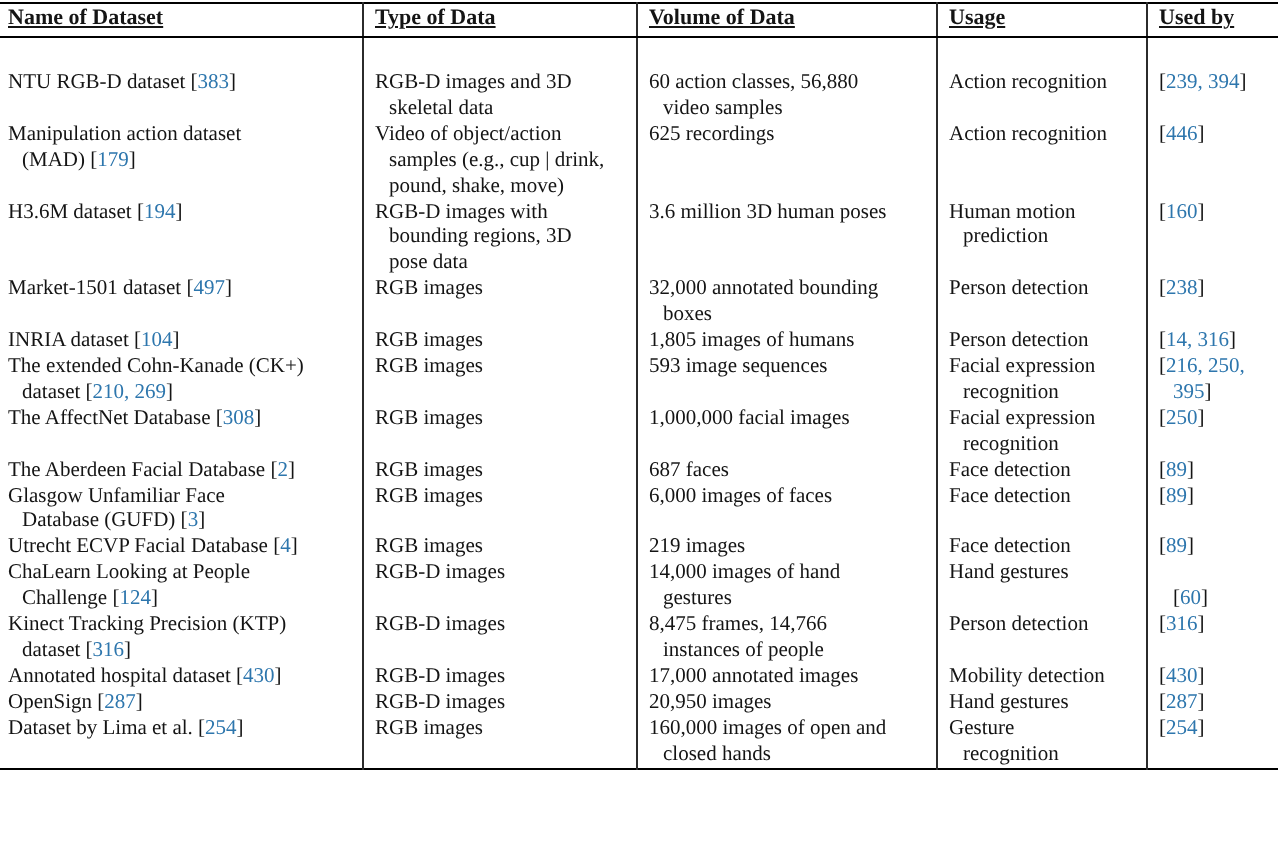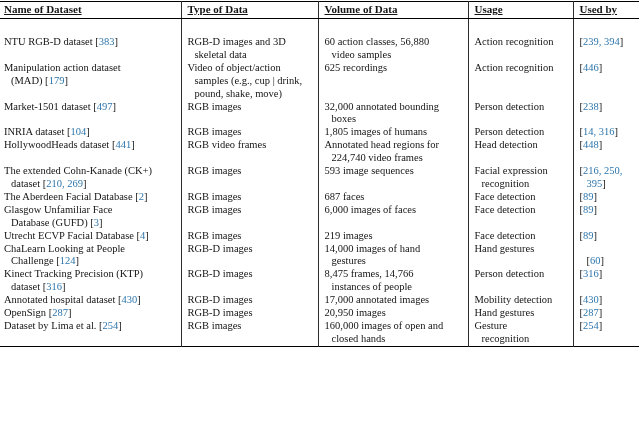--- a/index.html
+++ b/index.html
@@ -88,53 +88,60 @@
   </tr>
 
   <tr>
     <td>Manipulation action dataset<br><span class="ind"></span>(MAD) [<span class="cite">179</span>]</td>
     <td>Video of object/action<br><span class="ind"></span>samples (e.g., cup | drink,<br><span class="ind"></span>pound, shake, move)</td>
     <td>625 recordings</td>
     <td>Action recognition</td>
     <td>[<span class="cite">446</span>]</td>
   </tr>
 
+  <tr>
+    <td>H3.6M dataset [<span class="cite">194</span>]</td>
+    <td>RGB-D images with<br><span class="ind"></span>bounding regions, 3D<br><span class="ind"></span>pose data</td>
+    <td>3.6 million 3D human poses</td>
+    <td>Human motion<br><span class="ind"></span>prediction</td>
+    <td>[<span class="cite">160</span>]</td>
+  </tr>
 
   <tr>
     <td>Market-1501 dataset [<span class="cite">497</span>]</td>
     <td>RGB images</td>
     <td>32,000 annotated bounding<br><span class="ind"></span>boxes</td>
     <td>Person detection</td>
     <td>[<span class="cite">238</span>]</td>
   </tr>
 
   <tr>
     <td>INRIA dataset [<span class="cite">104</span>]</td>
     <td>RGB images</td>
     <td>1,805 images of humans</td>
     <td>Person detection</td>
     <td>[<span class="cite">14, 316</span>]</td>
   </tr>
 
-  <tr>
-    <td>HollywoodHeads dataset [<span class="cite">441</span>]</td>
-    <td>RGB video frames</td>
-    <td>Annotated head regions for<br><span class="ind"></span>224,740 video frames</td>
-    <td>Head detection</td>
-    <td>[<span class="cite">448</span>]</td>
-  </tr>
 
   <tr>
     <td>The extended Cohn-Kanade (CK+)<br><span class="ind"></span>dataset [<span class="cite">210, 269</span>]</td>
     <td>RGB images</td>
     <td>593 image sequences</td>
     <td>Facial expression<br><span class="ind"></span>recognition</td>
     <td>[<span class="cite">216, 250,<br><span class="ind"></span>395</span>]</td>
   </tr>
 
+  <tr>
+    <td>The AffectNet Database [<span class="cite">308</span>]</td>
+    <td>RGB images</td>
+    <td>1,000,000 facial images</td>
+    <td>Facial expression<br><span class="ind"></span>recognition</td>
+    <td>[<span class="cite">250</span>]</td>
+  </tr>
 
 
   <tr>
     <td>The Aberdeen Facial Database [<span class="cite">2</span>]</td>
     <td>RGB images</td>
     <td>687 faces</td>
     <td>Face detection</td>
     <td>[<span class="cite">89</span>]</td>
   </tr>
 

